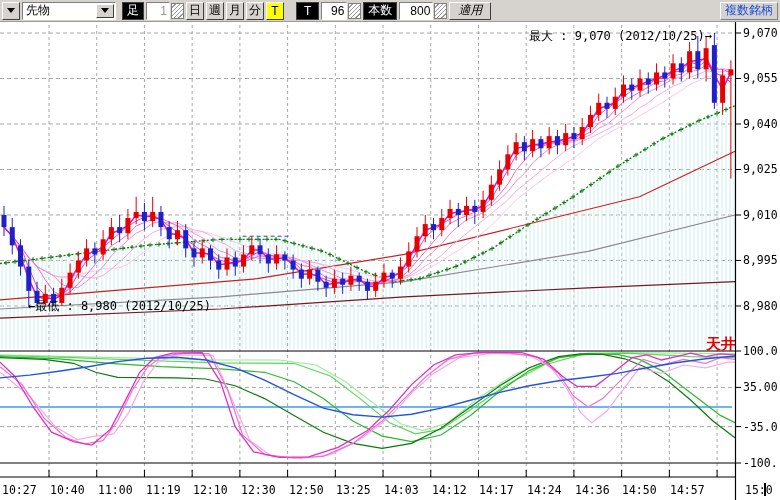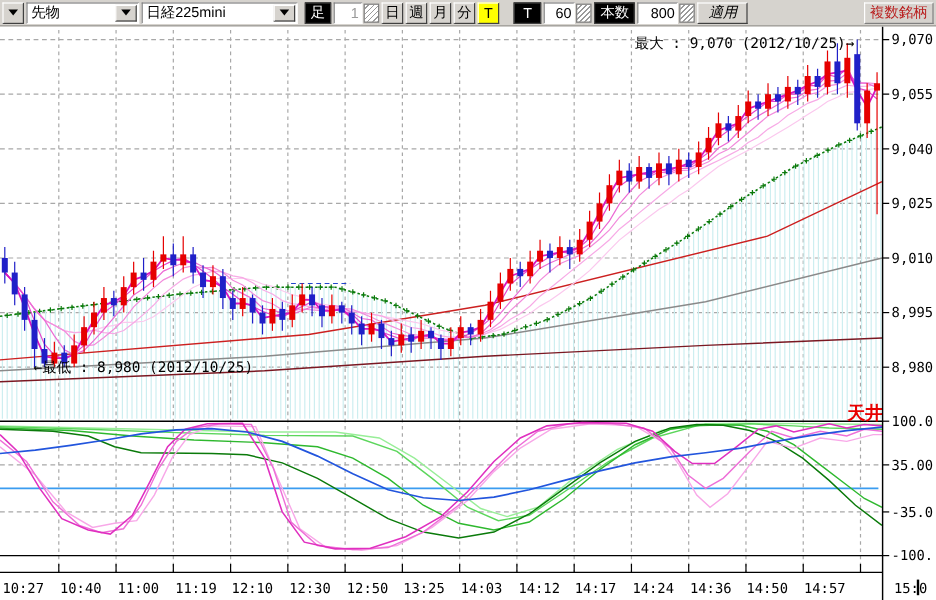--- a/index.html
+++ b/index.html
@@ -23,21 +23,21 @@
         padding:0 2px;font-size:12px;}
   .numf.dim{color:#9a9a9a;}
   .spin{width:13px;height:16px;box-sizing:border-box;border:1px solid #808080;margin-left:-1px;
         background:repeating-linear-gradient(135deg,#ffffff 0 2px,#9a9a9a 2px 3px);}
   .pbtn{height:18px;min-width:18px;box-sizing:border-box;display:flex;align-items:center;
         justify-content:center;font-size:12px;padding:0 2px;color:#000;}
   .pbtn.on{background:#ffff00;}
   .apply{height:18px;box-sizing:border-box;display:flex;align-items:center;justify-content:center;
          font-size:12px;padding:0 8px;font-style:italic;}
   .multi{margin-left:auto;height:18px;box-sizing:border-box;display:flex;align-items:center;
-         justify-content:center;font-size:12px;padding:0 4px;color:#b91c1c;
+         justify-content:center;font-size:12px;padding:0 4px;color:#1d4ed8;
          border-color:#ffffff #808080 #808080 #ffffff;}
   .gap8{width:8px;} .gap2{width:2px;}
   
   .chartwrap{position:absolute;left:0;top:22px;}
   svg text{font-family:"DejaVu Sans Mono","Liberation Mono",monospace;}
   .axlbl{font-size:11.5px;fill:#000;}
   .anno{font-size:12px;fill:#000;}
   .ceil{font-size:15px;font-weight:bold;fill:#e80000;}
 </style>
 </head>
@@ -48,38 +48,32 @@
   <div class="toolbar">
     <button class="raised ddbtn">
         <span class="arr"></span>
       </button>
     <div class="combo sunken" style="width:94px">
       <span class="txt">先物</span>
       <span class="cbtn raised">
           <span class="arr"></span>
         </span>
     </div>
-    <div class="combo sunken" style="width:130px">
-      <span class="txt">日経225mini</span>
-      <span class="cbtn raised">
-          <span class="arr"></span>
-        </span>
-    </div>
     <span class="gap2"></span>
     <span class="chip">足</span>
     <span class="numf sunken dim" style="width:24px">1</span>
     <span class="spin"></span>
     <button class="raised pbtn">日</button>
     <button class="raised pbtn">週</button>
     <button class="raised pbtn">月</button>
     <button class="raised pbtn">分</button>
     <button class="raised pbtn on">T</button>
     <span class="gap8"></span>
     <span class="chip" style="padding:0 7px">T</span>
-    <span class="numf sunken" style="width:26px">60</span>
+    <span class="numf sunken" style="width:26px">96</span>
     <span class="spin"></span>
     <span class="chip">本数</span>
     <span class="numf sunken" style="width:34px">800</span>
     <span class="spin"></span>
     <button class="raised apply">適用</button>
     <button class="raised multi">複数銘柄</button>
   </div>
 
   <div class="chartwrap">
     <svg id="chart" width="780" height="478">

